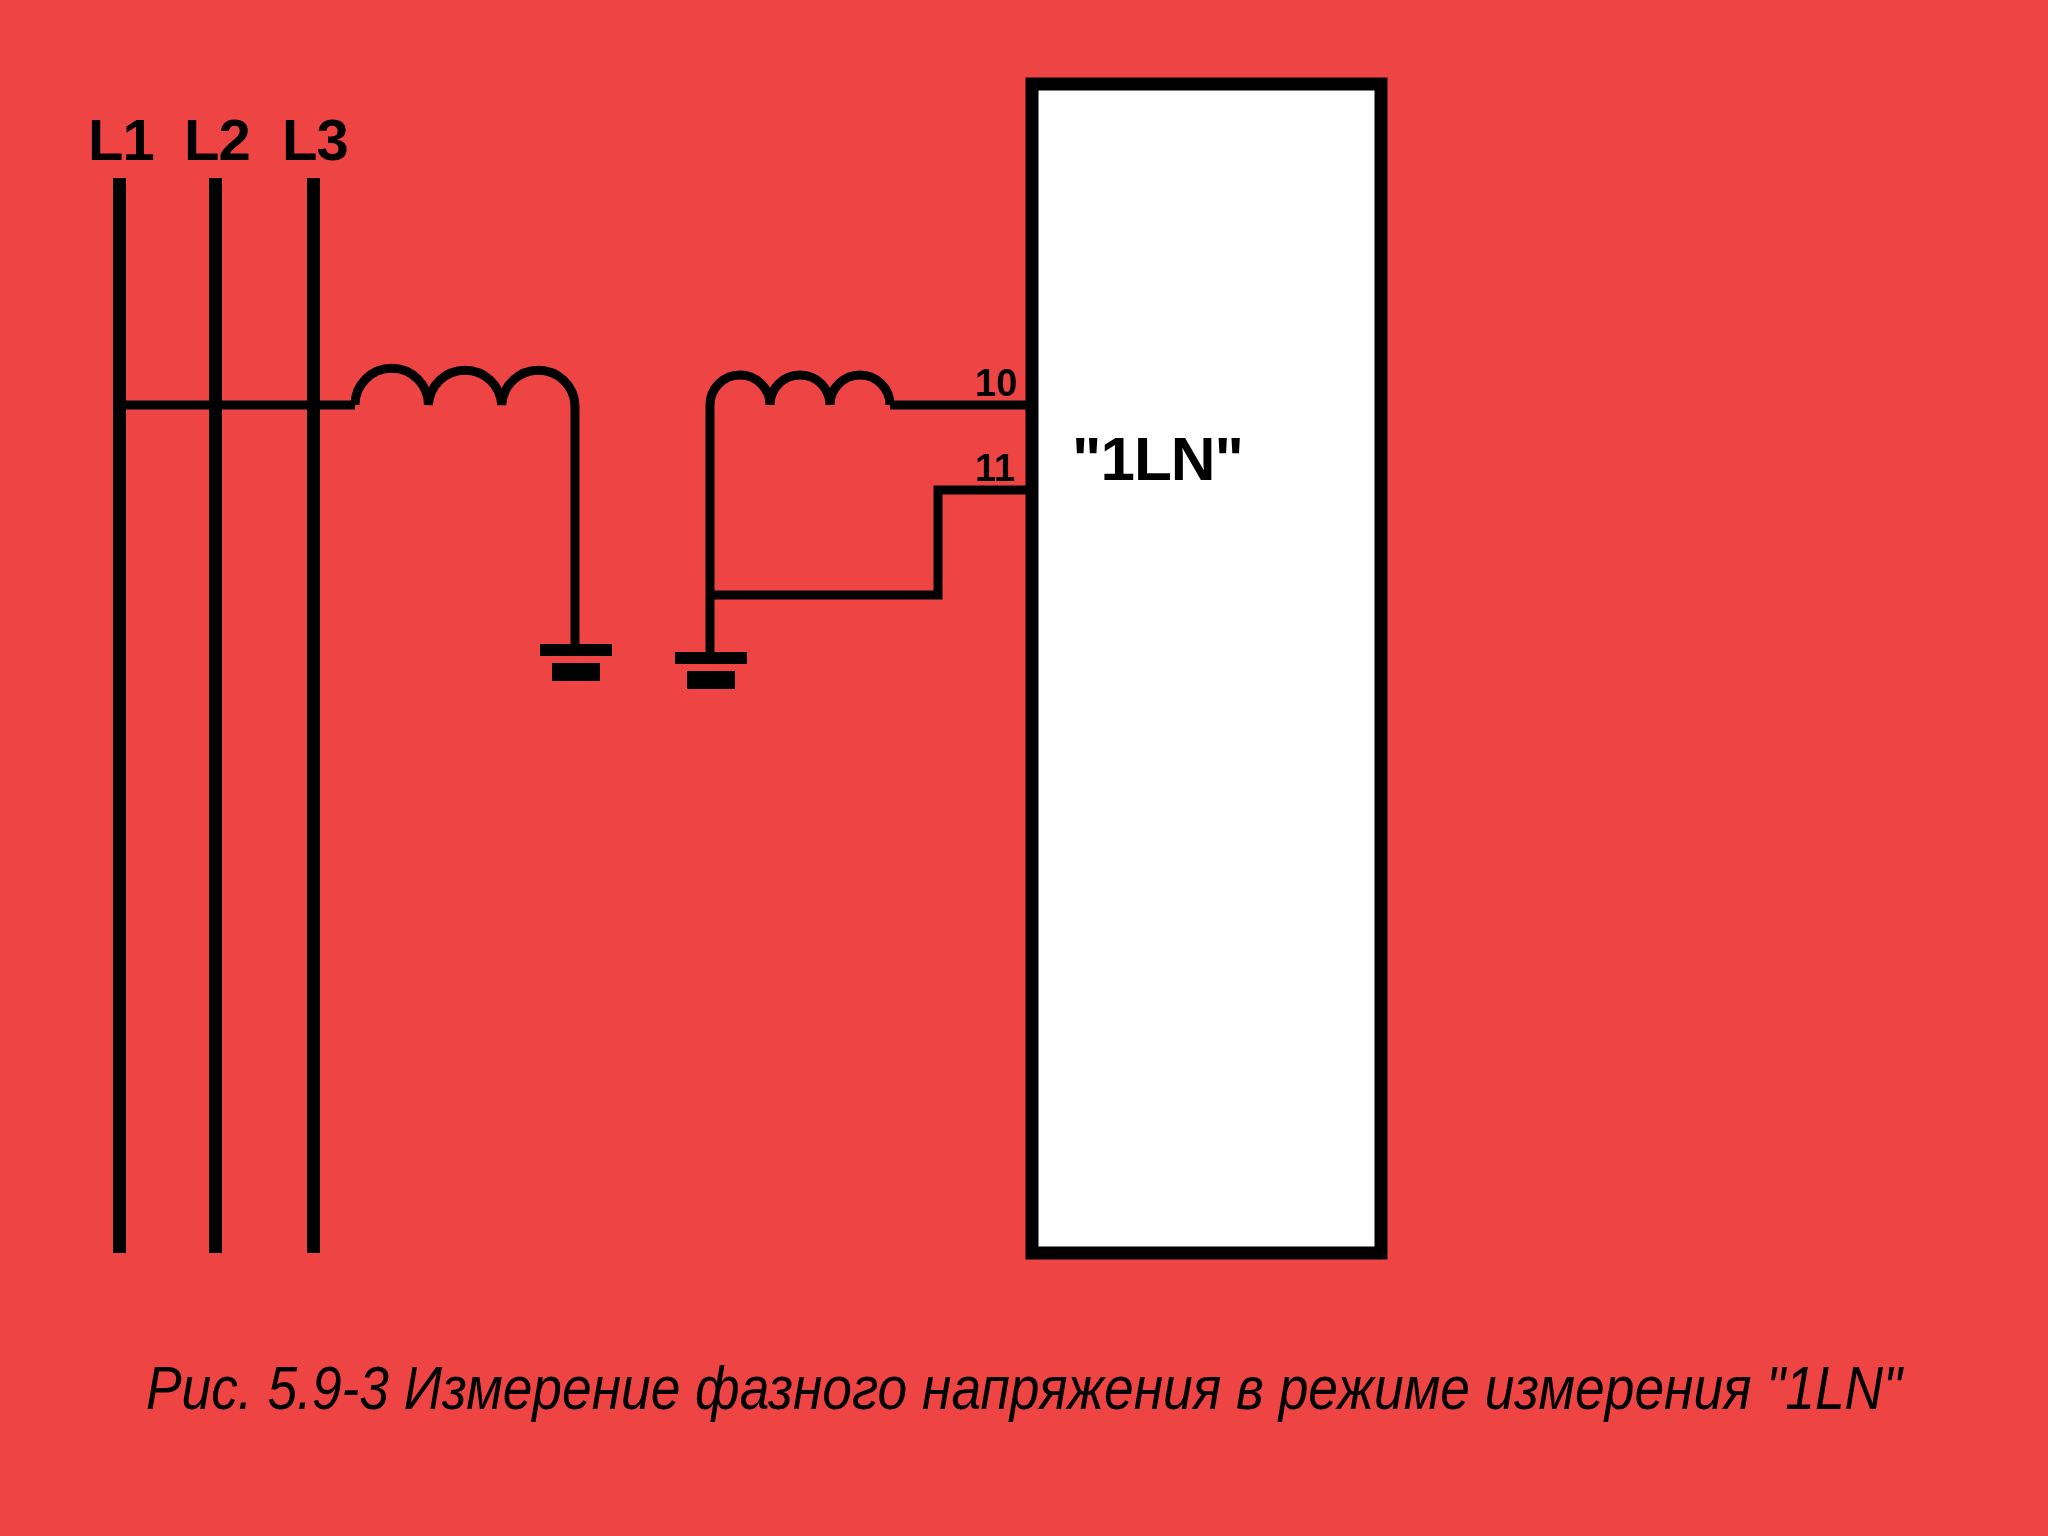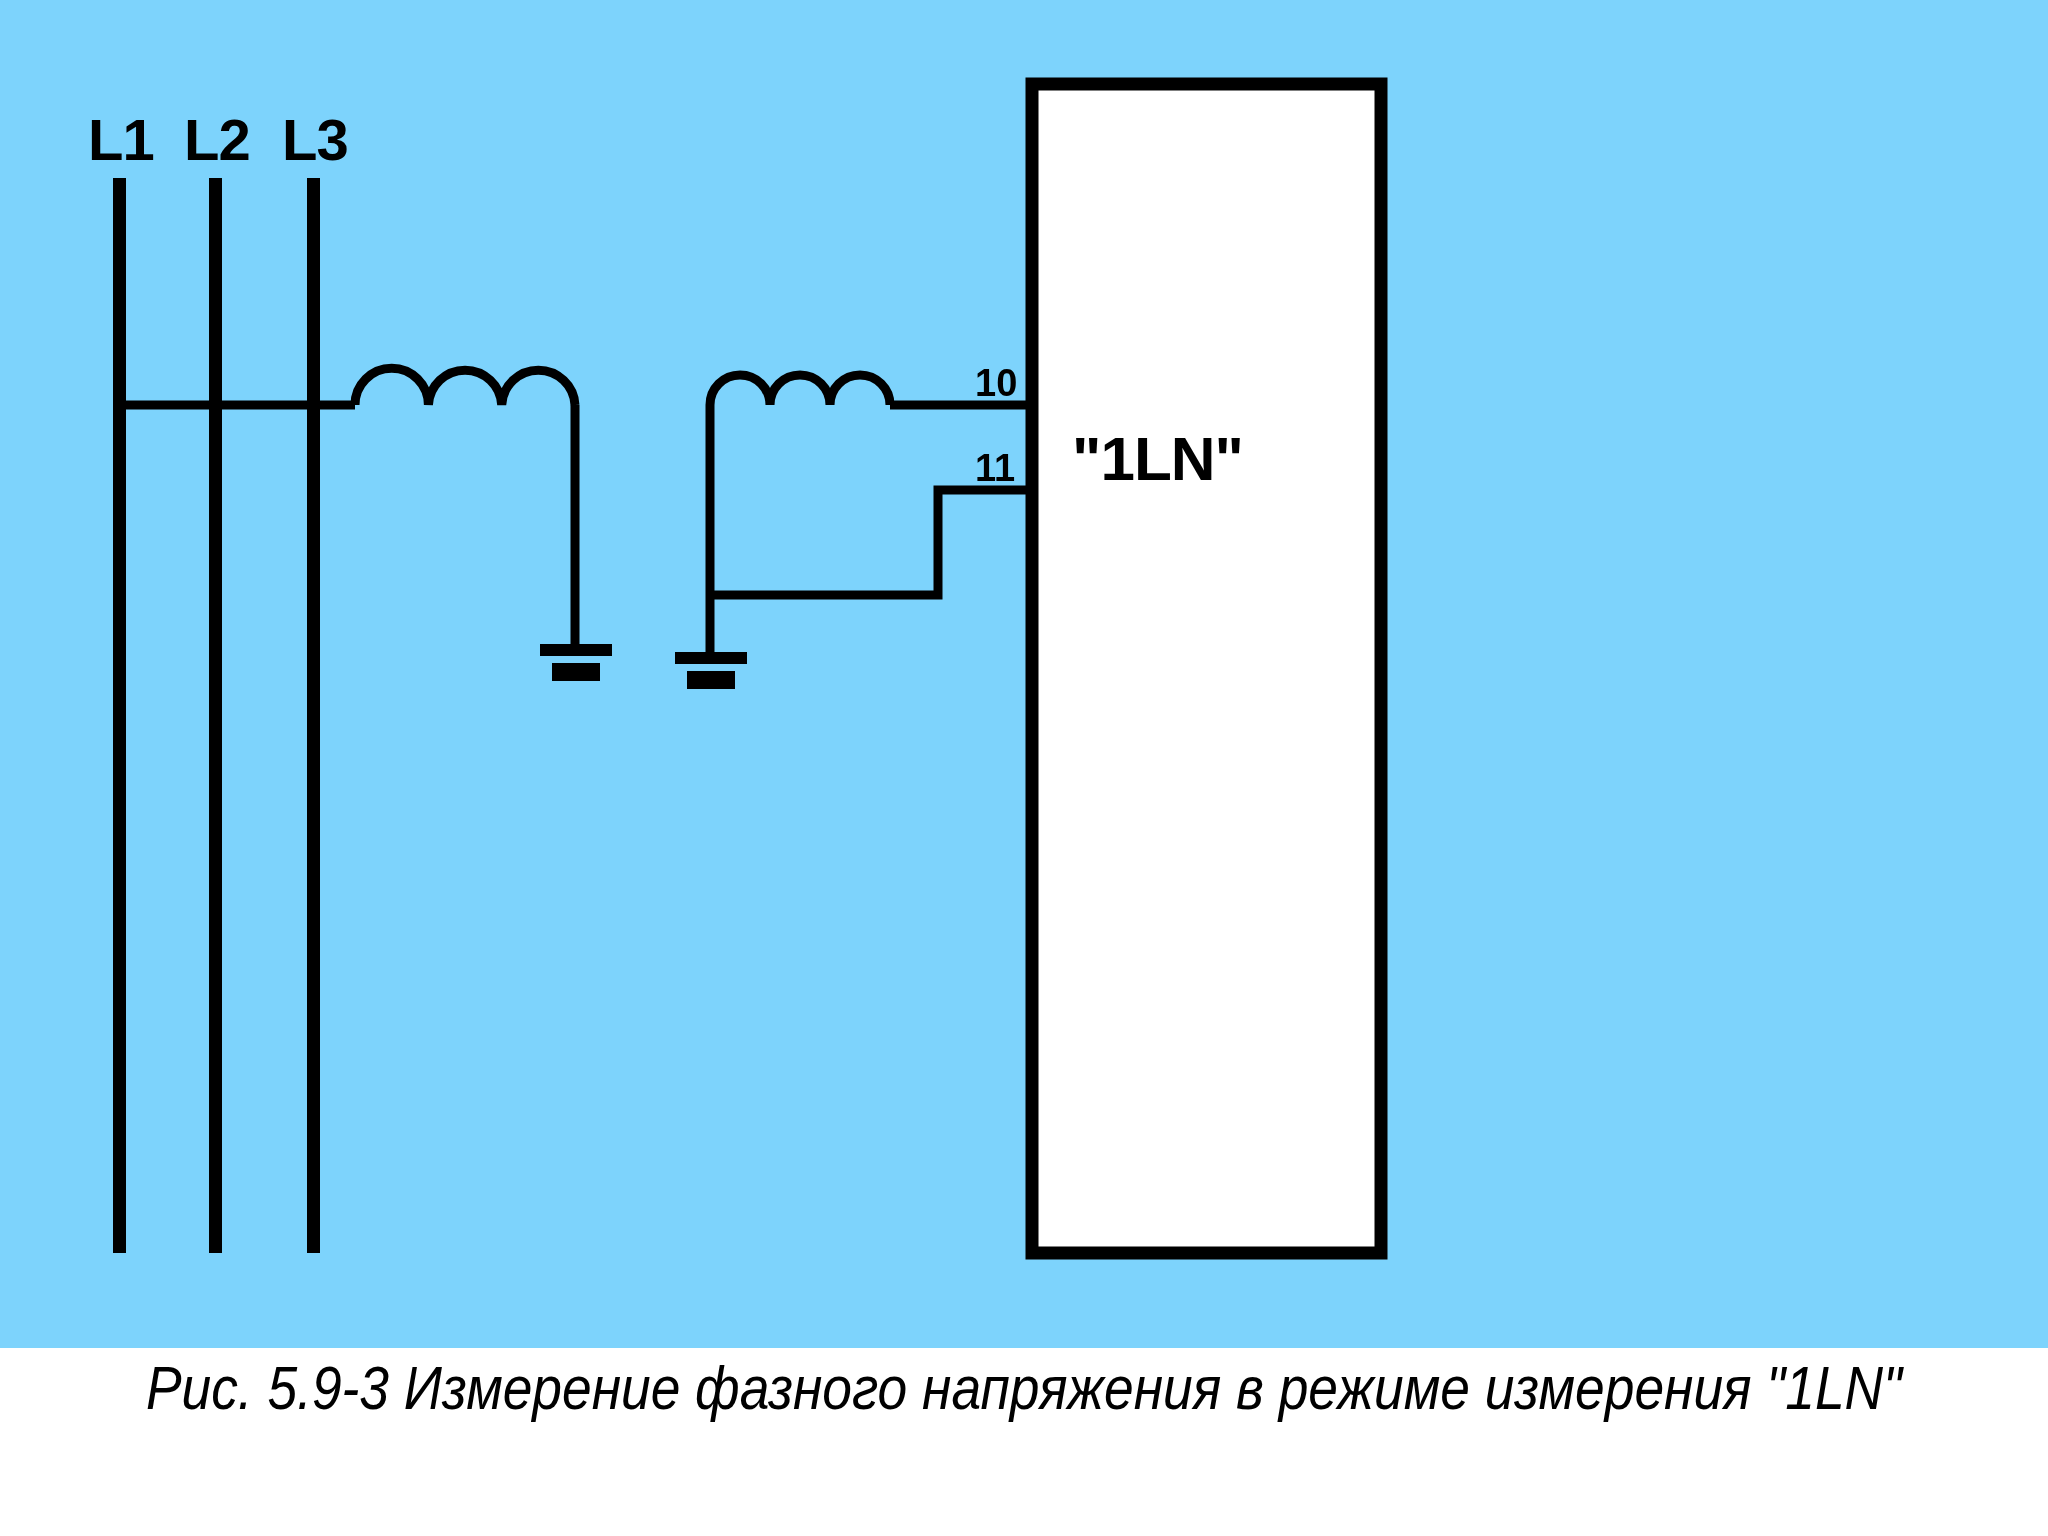--- a/index.html
+++ b/index.html
@@ -9,22 +9,22 @@
   }
   body {
     width: 2048px;
     height: 1536px;
     font-family: "Liberation Sans", sans-serif;
     overflow: hidden;
   }
   #page {
     position: relative;
     width: 2048px;
-    height: 1348px;
-    background: #7dd3fc;
+    height: 1536px;
+    background: #ef4444;
   }
   #schematic {
     position: absolute;
     left: 0;
     top: 0;
     width: 2048px;
     height: 1320px;
     display: block;
   }
   .svg-label {

